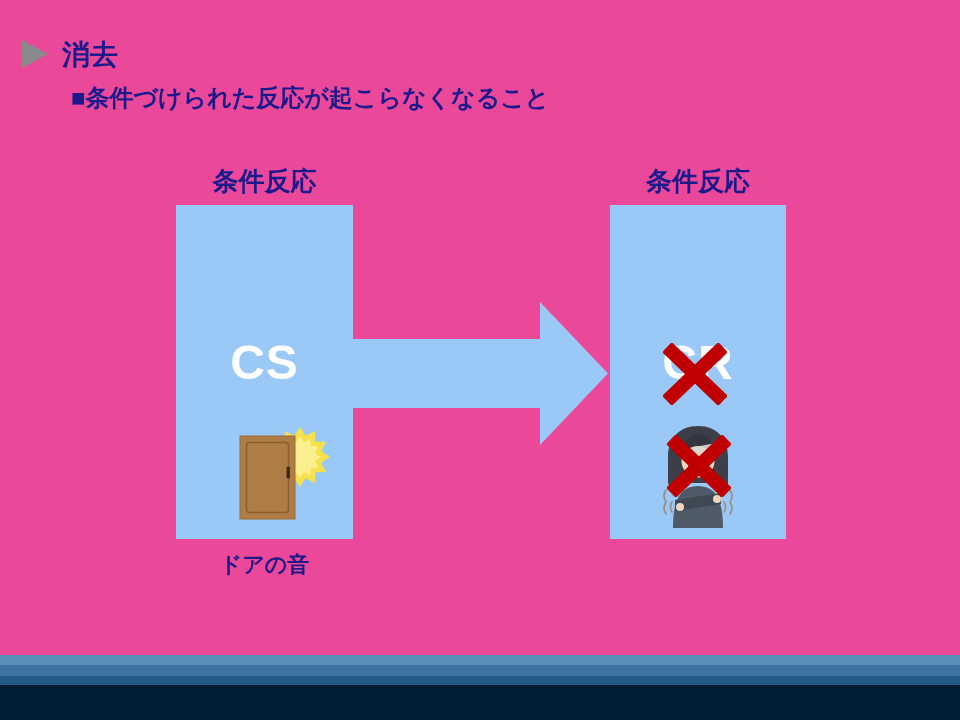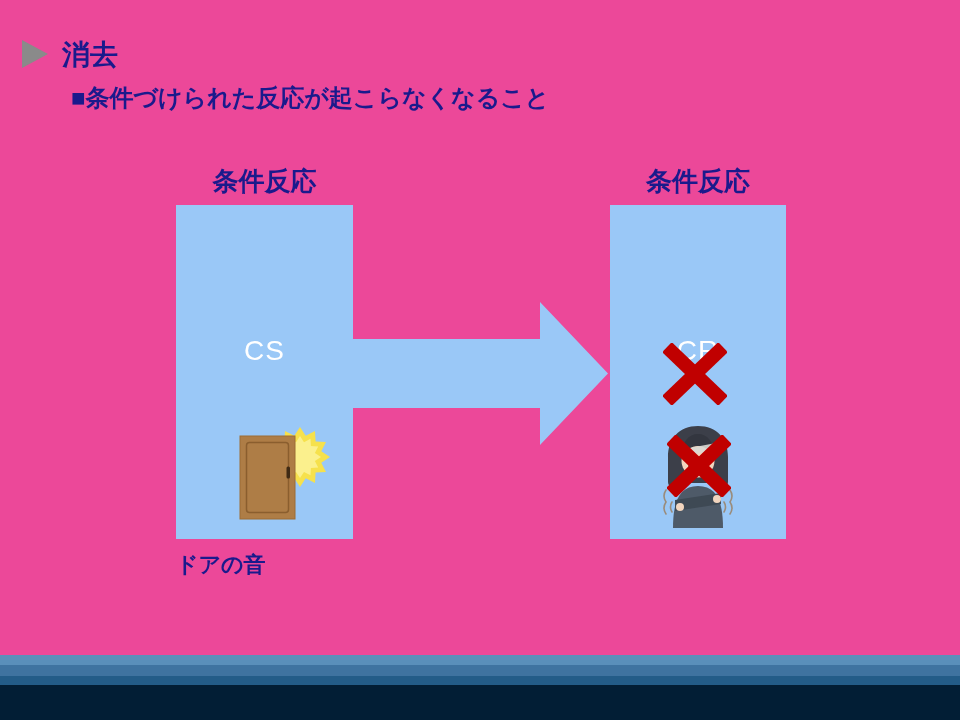--- a/index.html
+++ b/index.html
@@ -16,34 +16,34 @@
   
   .col-header { position:absolute; top:164px; font-size:26px; font-weight:bold; color:#1A1A8C; text-align:center; }
   .col-header.left  { left:176px; width:177px; }
   .col-header.right { left:610px; width:176px;text-align:center; }
 
   
   .box { position:absolute; top:205px; height:334px; background:#9AC8F7; }
   .box.left  { left:176px; width:177px; }
   .box.right { left:610px; width:176px; }
   .box-code { position:absolute; top:130px; left:0; width:100%; text-align:center;
-    font-size:28px; font-weight:normal; color:#FFFFFF; letter-spacing:1px; }
+    font-size:48px; font-weight:bold; color:#FFFFFF; letter-spacing:1px; }
 
   
   .arrow-svg { position:absolute; left:352px; top:302px; width:256px; height:143px; }
 
   
   .door-svg   { position:absolute; left:232px; top:425px; width:100px; height:100px; }
   .person-svg { position:absolute; left:659px; top:424px; width:78px; height:112px; }
   .x-svg { position:absolute; width:64px; height:62px; }
   .x-cr     { left:663px; top:343px; }
   .x-person { left:667px; top:435px; }
 
   
-  .caption { position:absolute; top:550px; font-size:22px; font-weight:bold; color:#1A1A8C; }
+  .caption { position:absolute; top:550px; font-size:22px; font-weight:bold; color:#1A1A8C; text-align:center; }
   .caption.left  { left:176px; width:177px; }
   .caption.right { left:610px; width:176px; }
 
   
   .band { position:absolute; left:0; width:960px; }
   .band.b1 { top:655px; height:10px; background:#5A8FBA; }
   .band.b2 { top:665px; height:11px; background:#3F73A0; }
   .band.b3 { top:676px; height:9px;  background:#235C88; }
   .band.b4 { top:685px; height:35px; background:#021E35; }
 </style>

